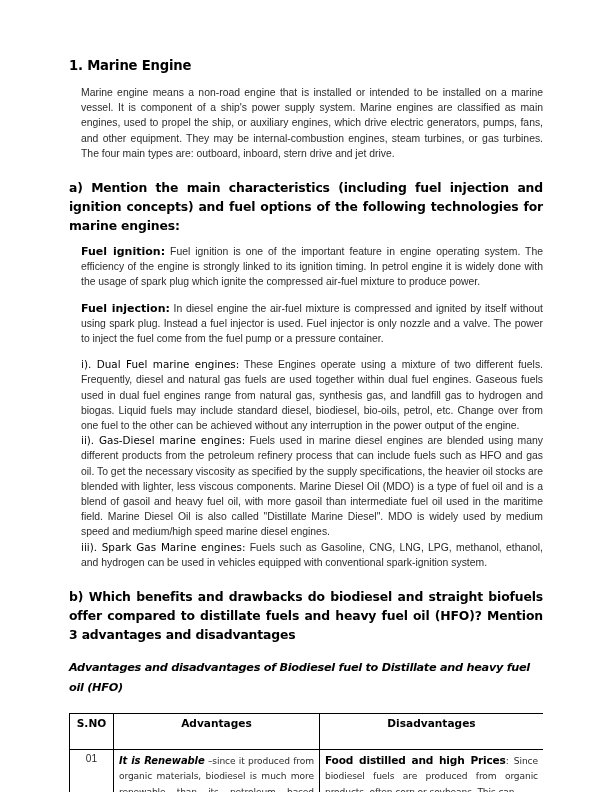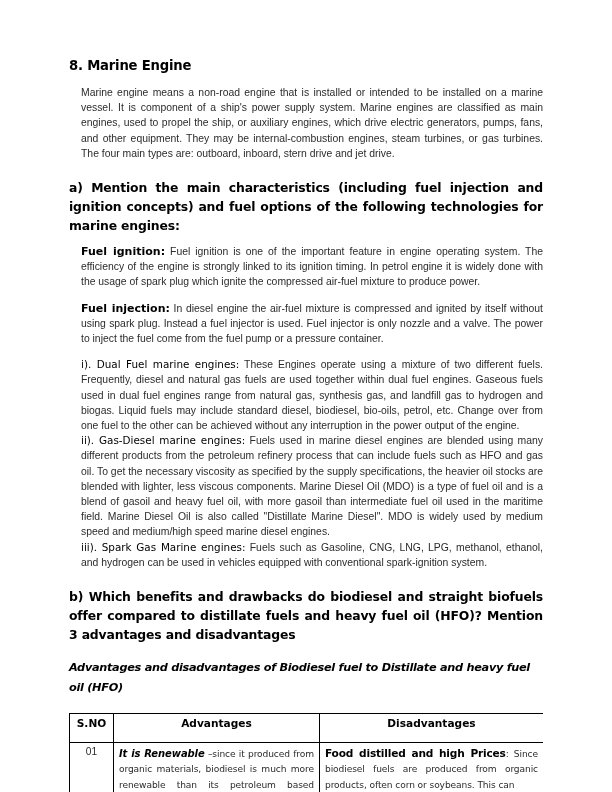--- a/index.html
+++ b/index.html
@@ -91,21 +91,21 @@
   table.adv-table td {
     border: 1.1px solid #000;
     vertical-align: top;
     padding: 3px 5px 4px 5px;
   }
   table.adv-table th {
     font-family: "DejaVu Sans", sans-serif;
     font-weight: bold;
     font-size: 10.6px;
     text-align: center;
-    padding: 3px 4px 13px 4px;
+    padding: 3px 4px 20px 4px;
     color: #000;
   }
   col.c-sno { width: 44px; }
   col.c-adv { width: 206px; }
   col.c-dis { width: 224px; }
 
   td.sno {
     font-family: "Liberation Sans", sans-serif;
     font-size: 10.2px;
     text-align: center;
@@ -136,21 +136,21 @@
   
   .table-clip {
     overflow: hidden;
   }
 </style>
 </head>
 <body>
 
 <div class="page">
 
-  <h1 class="h1">8. Marine Engine</h1>
+  <h1 class="h1">1. Marine Engine</h1>
 
   <p class="body">Marine engine means a non-road engine that is installed or intended to be installed on a marine vessel. It is component of a ship's power supply system. Marine engines are classified as main engines, used to propel the ship, or auxiliary engines, which drive electric generators, pumps, fans, and other equipment. They may be internal-combustion engines, steam turbines, or gas turbines. The four main types are: outboard, inboard, stern drive and jet drive.</p>
 
   <div class="h-section">a) Mention the main characteristics (including fuel injection and ignition concepts) and fuel options of the following technologies for marine engines:</div>
 
   <p class="body"><span class="lead">Fuel ignition:</span><span> Fuel ignition is one of the important feature in engine operating system. The efficiency of the engine is strongly linked to its ignition timing. In petrol engine it is widely done with the usage of spark plug which ignite the compressed air-fuel mixture to produce power.</span></p>
 
   <p class="body"><span class="lead">Fuel injection:</span><span> In diesel engine the air-fuel mixture is compressed and ignited by itself without using spark plug. Instead a fuel injector is used. Fuel injector is only nozzle and a valve. The power to inject the fuel come from the fuel pump or a pressure container.</span></p>
 
   <p class="body tight"><span class="lead-sm">i). Dual Fuel marine engines:</span><span> These Engines operate using a mixture of two different fuels. Frequently, diesel and natural gas fuels are used together within dual fuel engines. Gaseous fuels used in dual fuel engines range from natural gas, synthesis gas, and landfill gas to hydrogen and biogas. Liquid fuels may include standard diesel, biodiesel, bio-oils, petrol, etc. Change over from one fuel to the other can be achieved without any interruption in the power output of the engine.</span></p>

